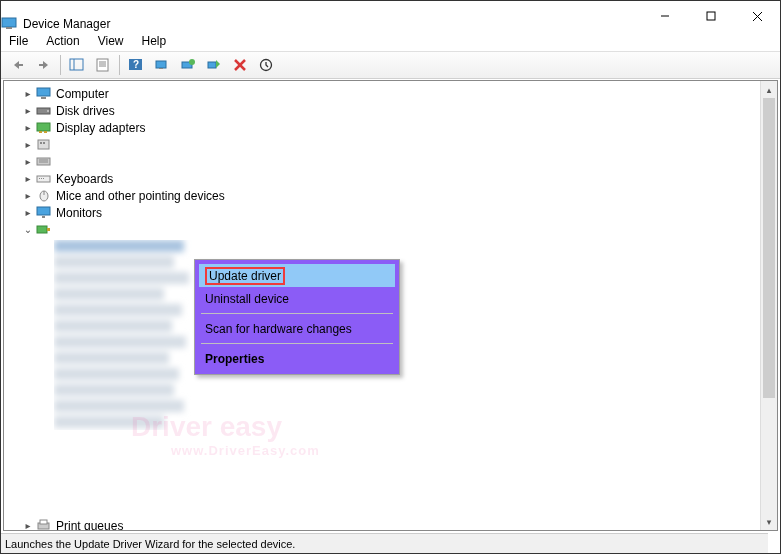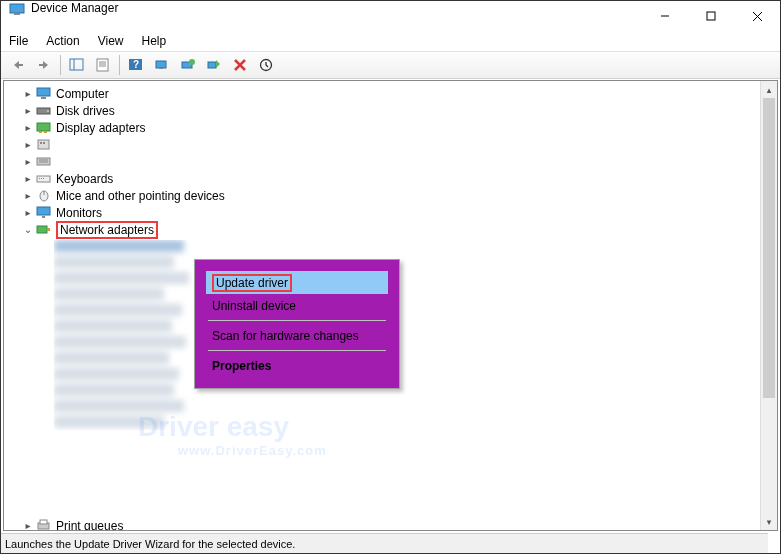--- a/index.html
+++ b/index.html
@@ -1,19 +1,19 @@
 <!DOCTYPE html>
 <html><head>
 <meta charset="utf-8">
 <style>
 * { margin: 0; padding: 0; box-sizing: border-box; font-family: 'Segoe UI', Tahoma, sans-serif; }
 body { width: 781px; height: 554px; background: #fff; border: 1px solid #333; position: relative; overflow: hidden; }
 
 
-.titlebar { height: 30px; display: flex; align-items: flex-start; padding-left: 8px; background: #fff; }
+.titlebar { height: 30px; display: flex; align-items: flex-end; background: #fff; }
 .titlebar-icon { width: 16px; height: 16px; margin-right: 6px; }
 .titlebar-text { font-size: 12px; flex: 1; }
 .win-controls { display: flex; }
 .win-btn { width: 46px; height: 30px; display: flex; align-items: center; justify-content: center; font-size: 14px; }
 
 
 .menubar { height: 20px; display: flex; align-items: center; padding-left: 0; font-size: 12px; gap: 2px; }
 .menu-item { padding: 2px 8px; }
 
 
@@ -33,28 +33,28 @@
 
 
 .scrollbar { position: absolute; right: 0; top: 0; bottom: 0; width: 17px; background: #f0f0f0; border-left: 1px solid #ddd; }
 .scroll-arrow { height: 17px; display: flex; align-items: center; justify-content: center; font-size: 9px; color: #555; }
 .scroll-thumb { position: absolute; left: 2px; right: 2px; top: 17px; height: 300px; background: #cdcdcd; }
 
 
 .statusbar { position: absolute; bottom: 0; left: 0; right: 12px; height: 20px; border-top: 1px solid #ccc; background: #f0f0f0; font-size: 11px; padding-left: 4px; line-height: 20px; }
 
 
-.context-menu { position: absolute; left: 193px; top: 258px; width: 206px; background: #a21caf; border: 1px solid #a0a0a0; box-shadow: 3px 3px 4px rgba(0,0,0,0.25); padding: 11px; font-size: 12px; }
+.context-menu { position: absolute; left: 193px; top: 258px; width: 206px; background: #8b5cf6; border: 1px solid #a0a0a0; box-shadow: 3px 3px 4px rgba(0,0,0,0.25); padding: 4px; font-size: 12px; }
 .ctx-item { height: 23px; display: flex; align-items: center; padding-left: 6px; }
 .ctx-item.hover { background: #91c9f7; }
 .ctx-sep { height: 1px; background: #c0c0c0; margin: 3px 2px; }
 .ctx-item.bold { font-weight: bold; }
 
 
-.watermark { position: absolute; left: 134px; top: 330px; opacity: 0.12; color: #3b82f6; font-size: 28px; font-weight: 600; pointer-events: none; }
+.watermark { position: absolute; left: 127px; top: 330px; opacity: 0.12; color: #ec4899; font-size: 28px; font-weight: 600; pointer-events: none; }
 .watermark-sub { display:block; font-size: 13px; margin-left: 40px; letter-spacing: 1px; }
 
 
 .dev-icon { width:16px; height:14px; }
 </style>
 </head>
 <body>
 
 <div class="titlebar">
   <span class="titlebar-icon">
@@ -253,21 +253,20 @@
     </div>
 
     <div class="tree-row">
       <span class="tree-expand">⌄</span>
       <span class="tree-icon">
           <svg class="dev-icon" viewBox="0 0 16 14">
             <rect x="1" y="3" width="10" height="7" fill="#5ab85a" stroke="#3a8a3a"></rect>
             <rect x="11" y="5" width="3" height="3" fill="#c8a030"></rect>
           </svg>
         </span>
-      <span class="tree-label highlight-box">Network adapters</span>
     </div>
 
     <div class="tree-children">
       <svg width="140" height="190">
         <defs>
             <filter id="bl">
               <feGaussianBlur stdDeviation="3"></feGaussianBlur>
             </filter>
           </defs>
         <g filter="url(#bl)">

